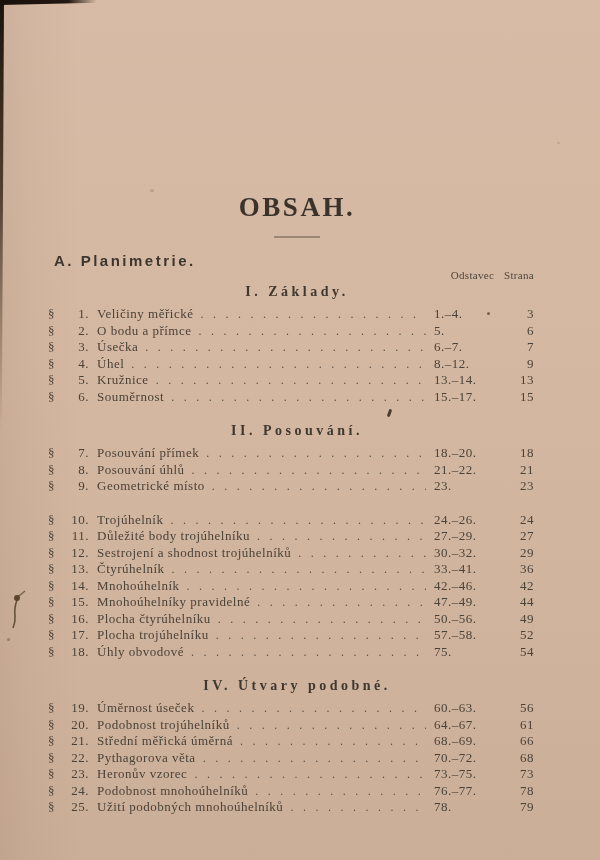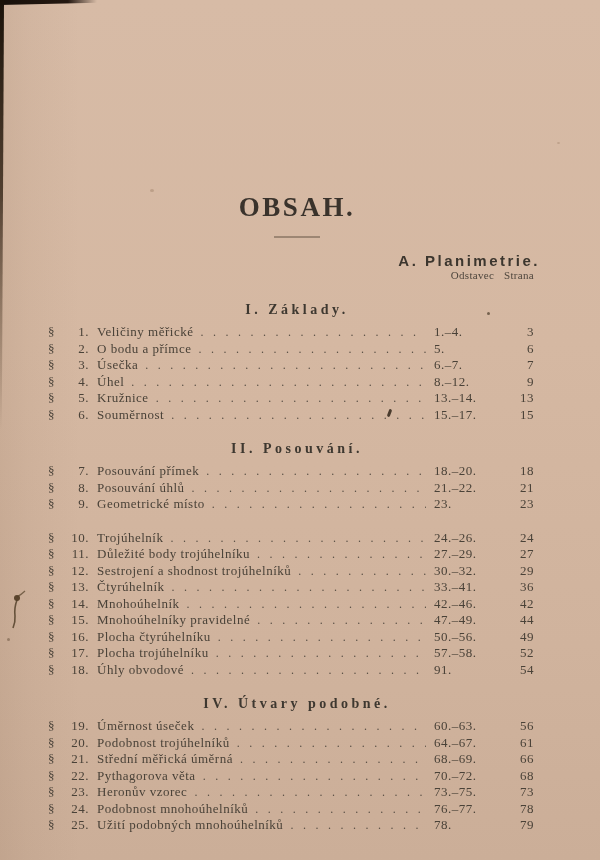--- a/index.html
+++ b/index.html
@@ -26,32 +26,32 @@
   .title {
     margin:192px 0 2px; text-align:center;
     font-size:27px; font-weight:700; letter-spacing:2.5px;
     color:#3a332c; transform:translateX(6px);
   }
   .title-rule {
     width:46px; height:2px; margin:13px auto 0;
     background:rgba(100,84,68,0.5); transform:translateX(6px);
   }
   .part-heading {
-    margin:14px 0 0; text-align:right;
+    margin:14px 0 0; text-align:left;
     font-family:"Liberation Sans","DejaVu Sans",sans-serif;
     font-size:15px; font-weight:700; letter-spacing:2.5px;
     color:#3c362e; transform:translateX(6px);
   }
   .col-headers {
     position:absolute; top:269px; right:66px;
     font-size:11px; letter-spacing:0.3px; color:#4e463d; white-space:nowrap;
   }
   .col-headers .col-h-od { margin-right:10px; }
   .section { margin-top:17px; }
-  .section.first { margin-top:32px; }
+  .section.first { margin-top:14px; }
   .section-heading {
     text-align:center; font-size:14px; font-weight:700;
     letter-spacing:3.5px; line-height:17px; color:#3e3830;
     transform:translateX(6px);
   }
   .rows { margin-top:6px; }
   .row {
     display:flex; line-height:15.5px; font-size:13px;
     letter-spacing:0.5px; white-space:nowrap;
   }
@@ -236,21 +236,21 @@
               <span class="c-title">Plocha trojúhelníku</span>
               <span class="leader"></span>
               <span class="c-odst">57.–58.</span>
               <span class="c-strana">52</span>
             </div>
             <div class="row">
               <span class="c-mark">§</span>
               <span class="c-num">18.</span>
               <span class="c-title">Úhly obvodové</span>
               <span class="leader"></span>
-              <span class="c-odst">91.</span>
+              <span class="c-odst">75.</span>
               <span class="c-strana">54</span>
             </div>
           </div>
         </div>
         <div class="section">
           <div class="section-heading">IV. Útvary podobné.</div>
           <div class="rows">
             <div class="row">
               <span class="c-mark">§</span>
               <span class="c-num">19.</span>

